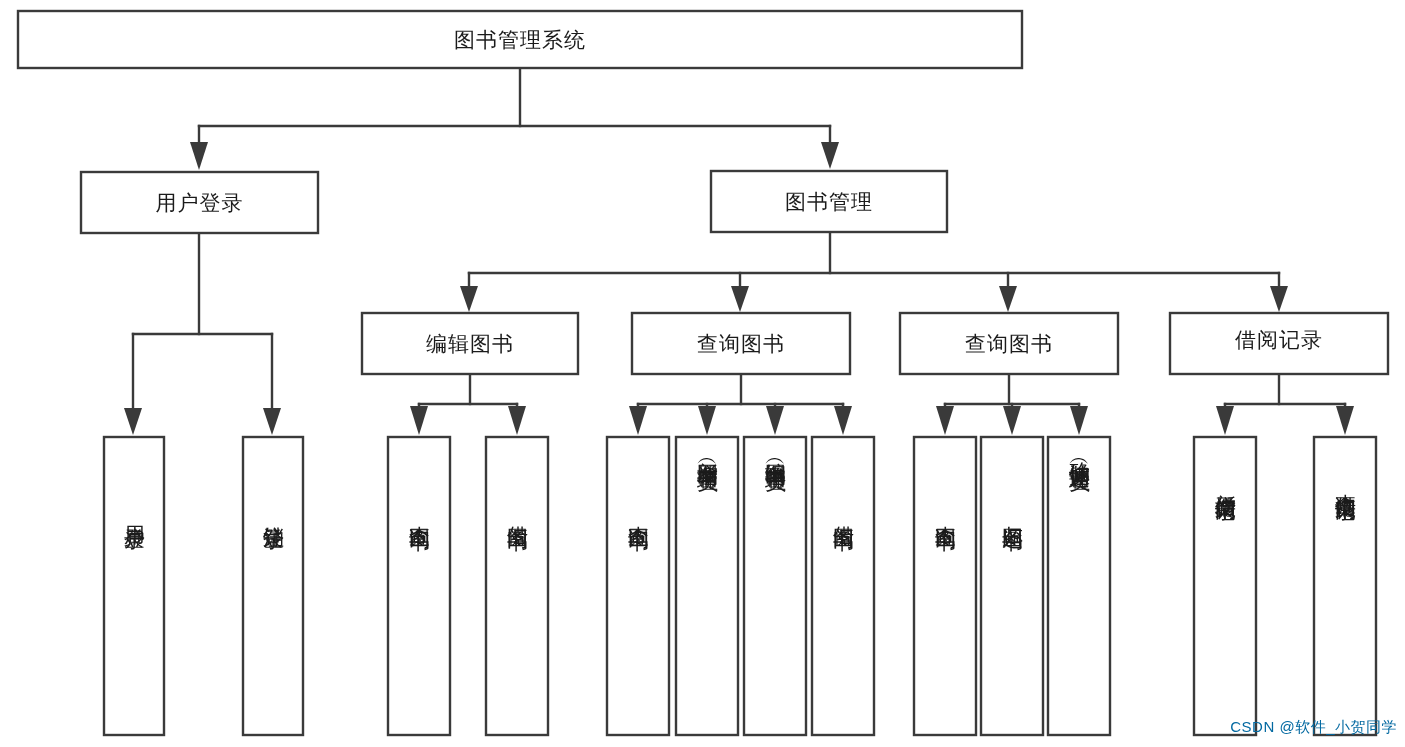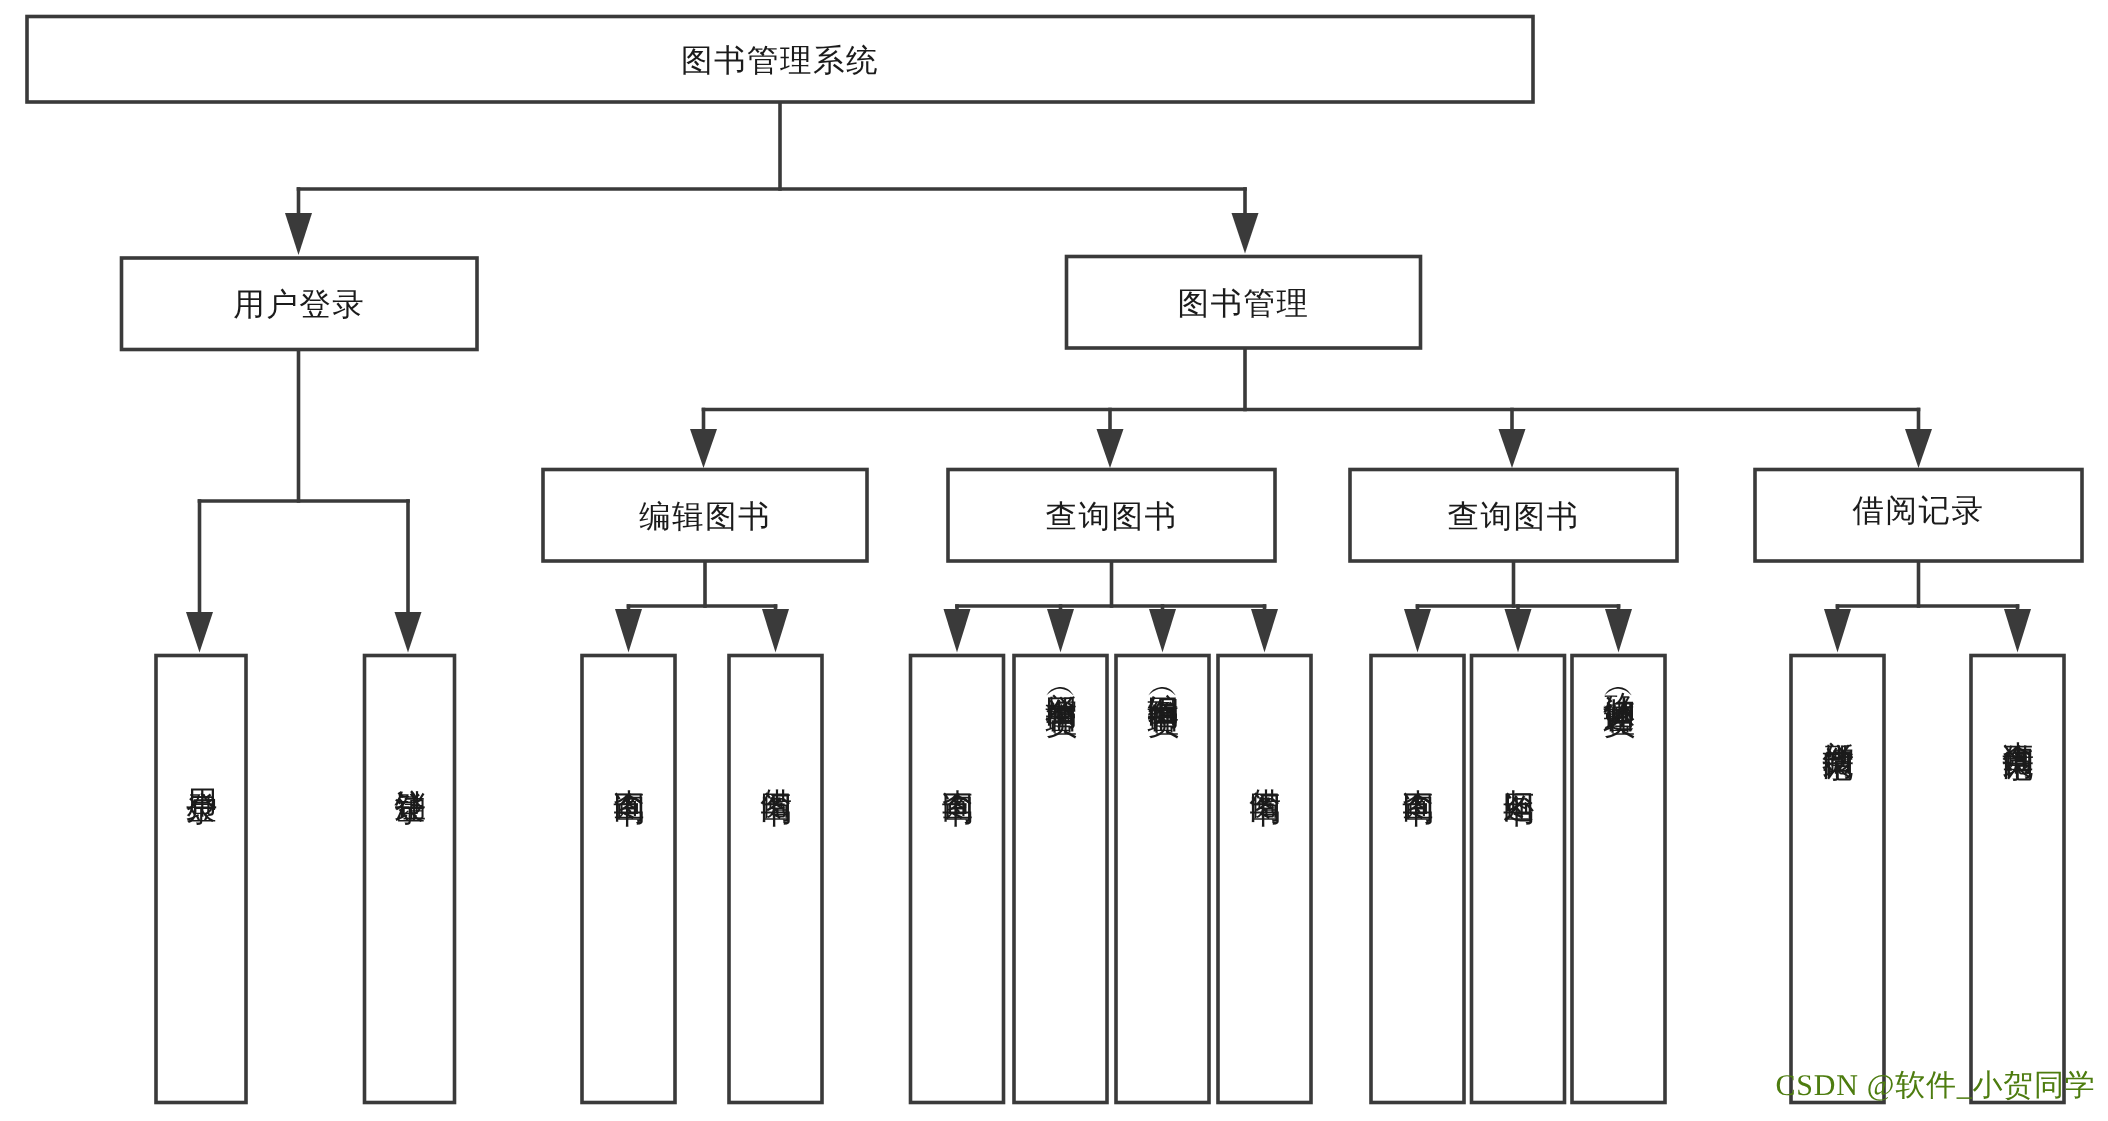--- a/index.html
+++ b/index.html
@@ -72,23 +72,23 @@
     font-family: "DejaVu Sans", "Liberation Sans", sans-serif;
     font-size: 21px;
     color: #1b1b1b;
     letter-spacing: 1px;
     white-space: nowrap;
   }
   #watermark {
     position: absolute;
     right: 8px;
     bottom: 10px;
-    font-family: Liberation Serif, serif;
-    font-size: 20px;
-    color: #4d7c0f;
+    font-family: Liberation Sans, sans-serif;
+    font-size: 15px;
+    color: #0369a1;
     white-space: nowrap;
     letter-spacing: 0.5px;
   }
 </style>
 </head>
 <body>
 
 <div id="diagram-root">
 
   <svg class="diagram-canvas" viewBox="0 0 1405 747">

